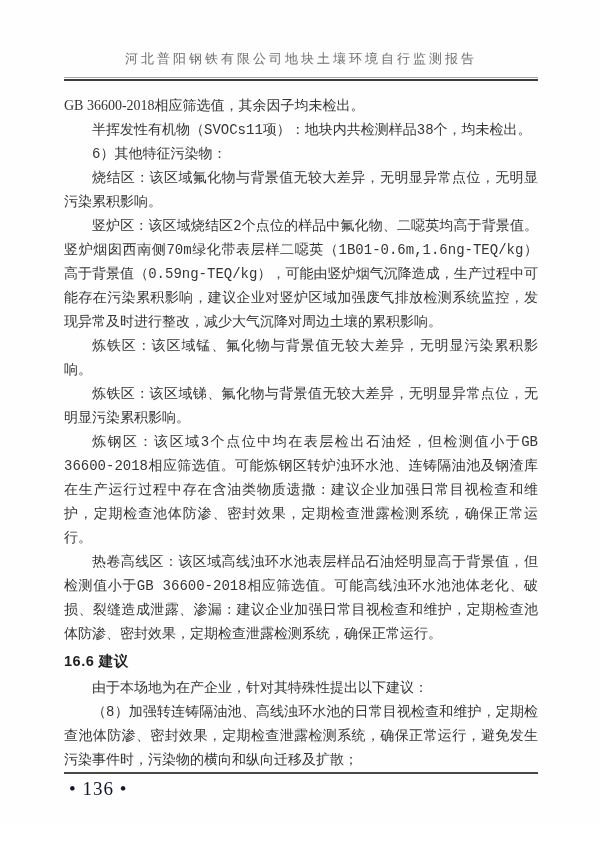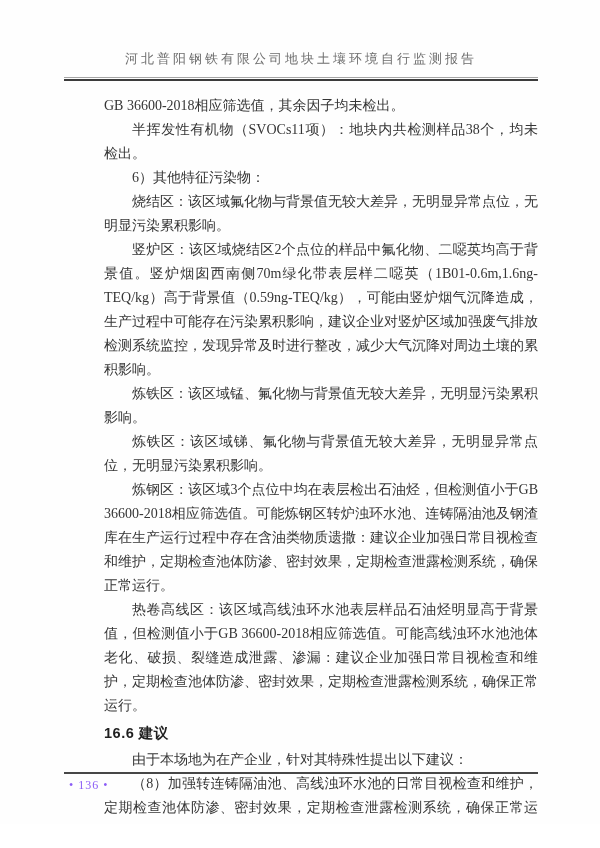--- a/index.html
+++ b/index.html
@@ -36,27 +36,27 @@
     border: 0;
     border-top: 1px solid #a5a5a5;
     border-bottom: 2.5px solid #3c3c3c;
     height: 1px;
     margin: 0 0 13px 0;
   }
   .doc-body {
     font-size: 14px;
     line-height: 24px;
     text-align: justify;
-    margin-left: 40px;
   }
   .doc-body p {
     margin: 0;
   }
   .doc-body p.indent {
     text-indent: 2em;
+    font-family: Liberation Mono, monospace;
   }
   .section-heading {
     font-family: "Liberation Sans", "DejaVu Sans", sans-serif;
     font-size: 14.5px;
     font-weight: 700;
     color: #1f1f1f;
     line-height: 24px;
     margin: 3px 0 3px 0;
     letter-spacing: 0.5px;
   }
@@ -65,22 +65,22 @@
     left: 64px;
     right: 62px;
     top: 772px;
   }
   .doc-footer-rule {
     border: 0;
     border-top: 2px solid #474747;
     margin: 0 0 4px 0;
   }
   .page-number {
-    font-size: 12px;
-    color: #8b5cf6;
+    font-size: 19px;
+    color: #0f172a;
     padding-left: 5px;
     letter-spacing: 1px;
   }
 </style>
 </head>
 <body>
 
 <div class="page">
   <div class="content">
 

